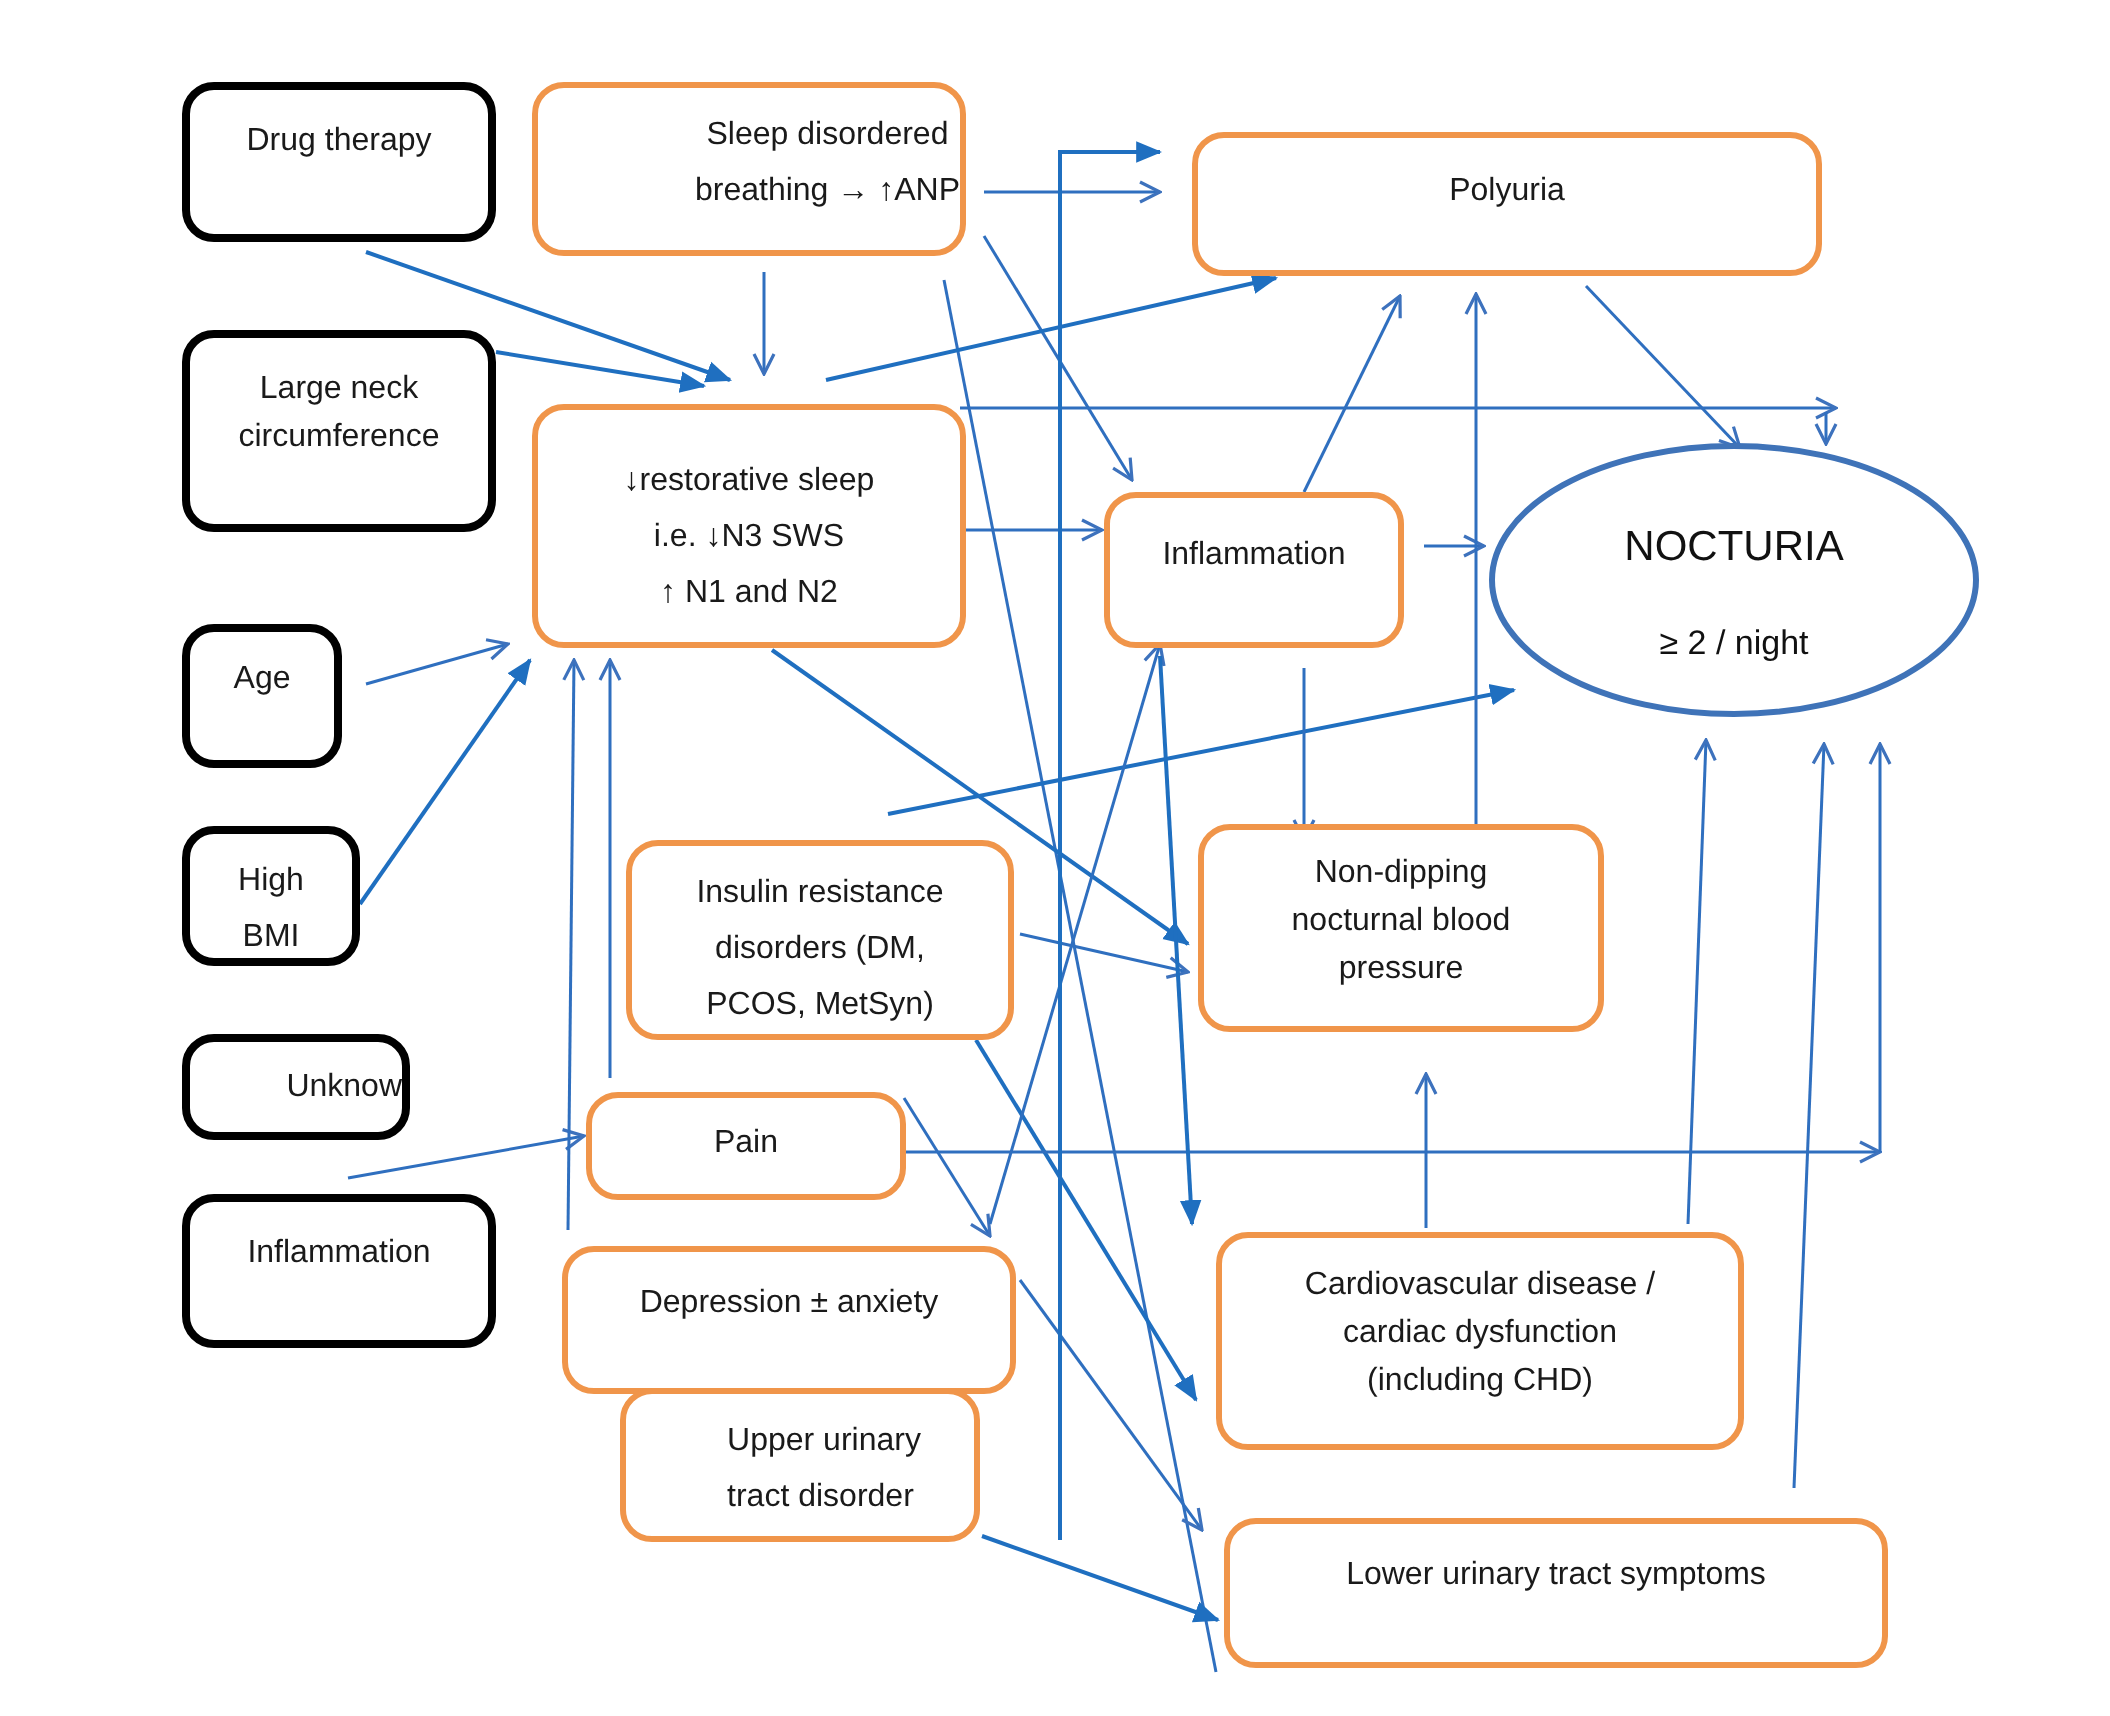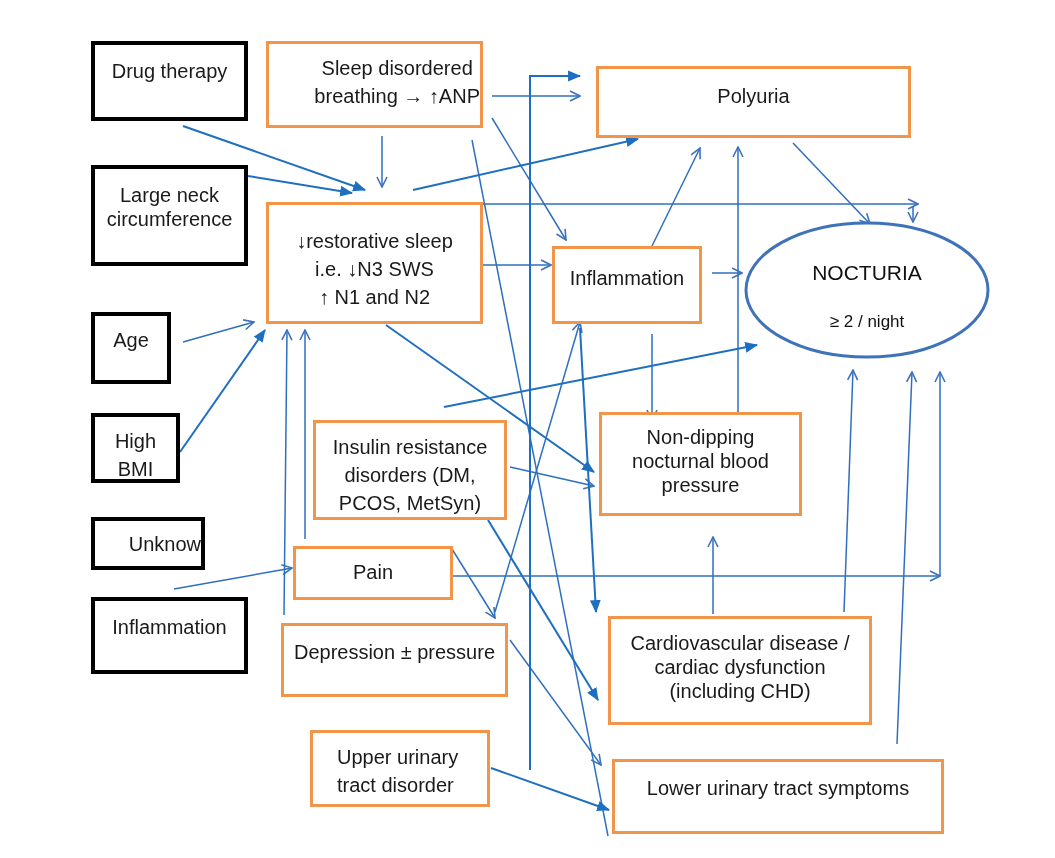--- a/index.html
+++ b/index.html
@@ -1,18 +1,18 @@
 <!DOCTYPE html>
 <html><head>
 <meta charset="utf-8">
 <style>
   html, body { margin: 0; padding: 0; background: #ffffff; }
   body { width: 1055px; height: 858px; position: relative; overflow: hidden; font-family: "Liberation Sans", "DejaVu Sans", sans-serif; }
   #canvas { position: absolute; left: 0; top: 0; width: 1055px; height: 858px; }
-  .node { position: absolute; box-sizing: border-box; background: #fff; display: flex; flex-direction: column; align-items: center; text-align: center; color: #1a1a1a; font-size: 20px; line-height: 24px; }
+  .node { position: absolute; box-sizing: border-box; background: #fff; display: flex; flex-direction: column; align-items: center; text-align: center; color: #1a1a1a; font-size: 16px; line-height: 24px; border-radius: 16px; }
   .node.black { border: 4px solid #000; }
   .node.orange { border: 3px solid #f0954a; }
   .node .label { white-space: pre-line; }
   svg text { font-family: "Liberation Sans", "DejaVu Sans", sans-serif; }
 </style>
 </head>
 <body>
 
 <div id="canvas">
 
@@ -99,23 +99,23 @@
   </div>
   <div class="node orange" style="left:293px;top:546px;width:160px;height:54px;padding-top:11px;">
     <span class="label">Pain</span>
   </div>
   <div class="node orange" style="left:313px;top:420px;width:194px;height:100px;padding-top:10px;line-height:28px;">
     <span class="label">Insulin resistance
 disorders (DM,
 PCOS, MetSyn)</span>
   </div>
   <div class="node orange" style="left:281px;top:623px;width:227px;height:74px;padding-top:14px;">
-    <span class="label">Depression ± pressure</span>
+    <span class="label">Depression ± anxiety</span>
   </div>
-  <div class="node orange" style="left:310px;top:730px;width:180px;height:77px;padding-top:10px;align-items:flex-start;padding-left:24px;text-align:left;line-height:28px;">
+  <div class="node orange" style="left:310px;top:694px;width:180px;height:77px;padding-top:10px;align-items:center;padding-left:24px;text-align:left;line-height:28px;">
     <span class="label">Upper urinary
 tract disorder</span>
   </div>
   <div class="node orange" style="left:596px;top:66px;width:315px;height:72px;padding-top:15px;">
     <span class="label">Polyuria</span>
   </div>
   <div class="node orange" style="left:552px;top:246px;width:150px;height:78px;padding-top:17px;">
     <span class="label">Inflammation</span>
   </div>
   <div class="node orange" style="left:599px;top:412px;width:203px;height:104px;padding-top:10px;">

